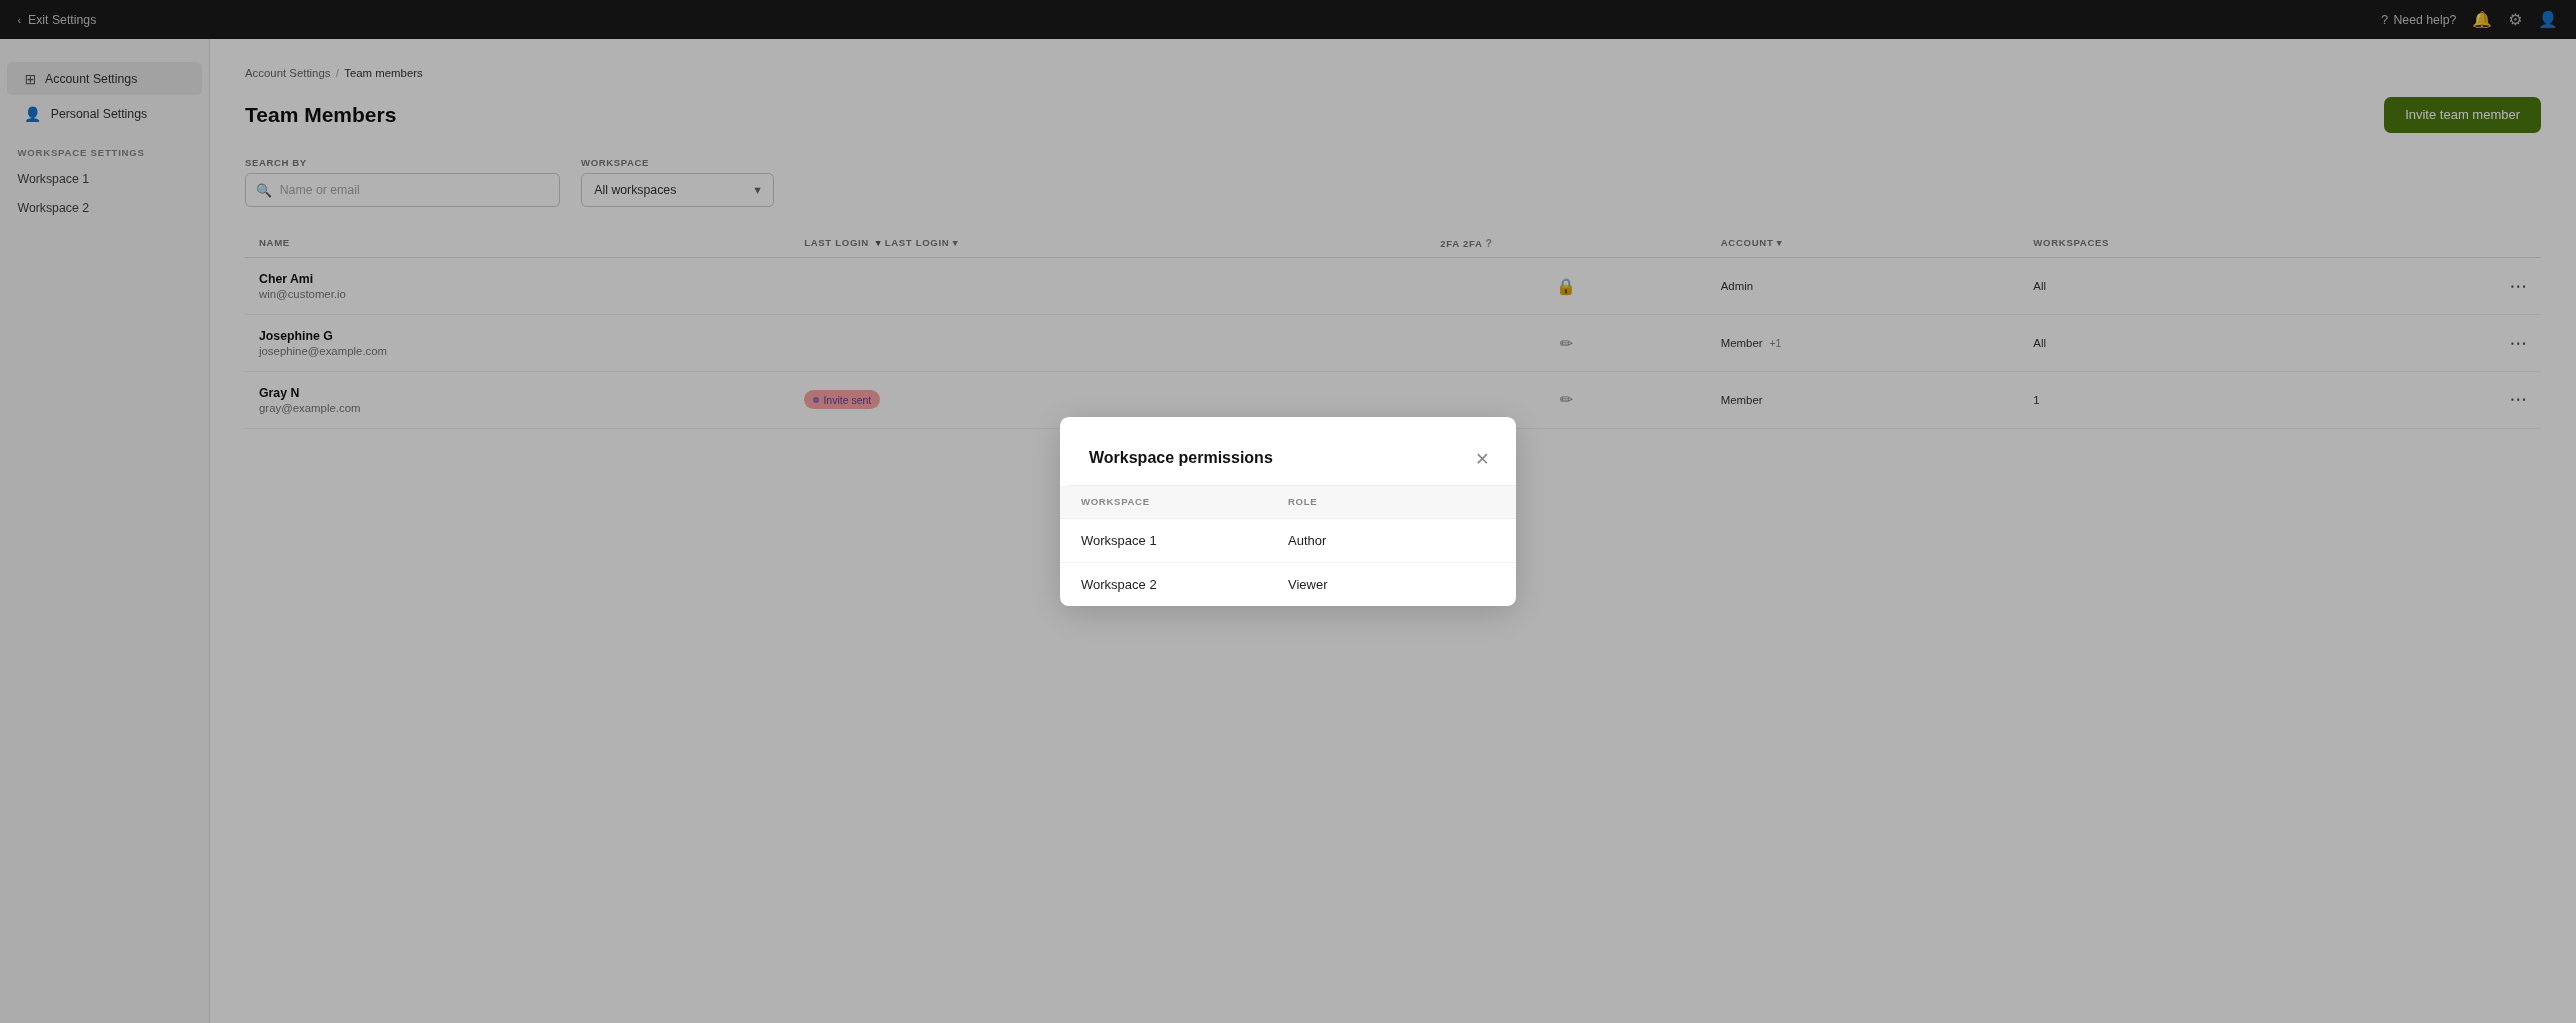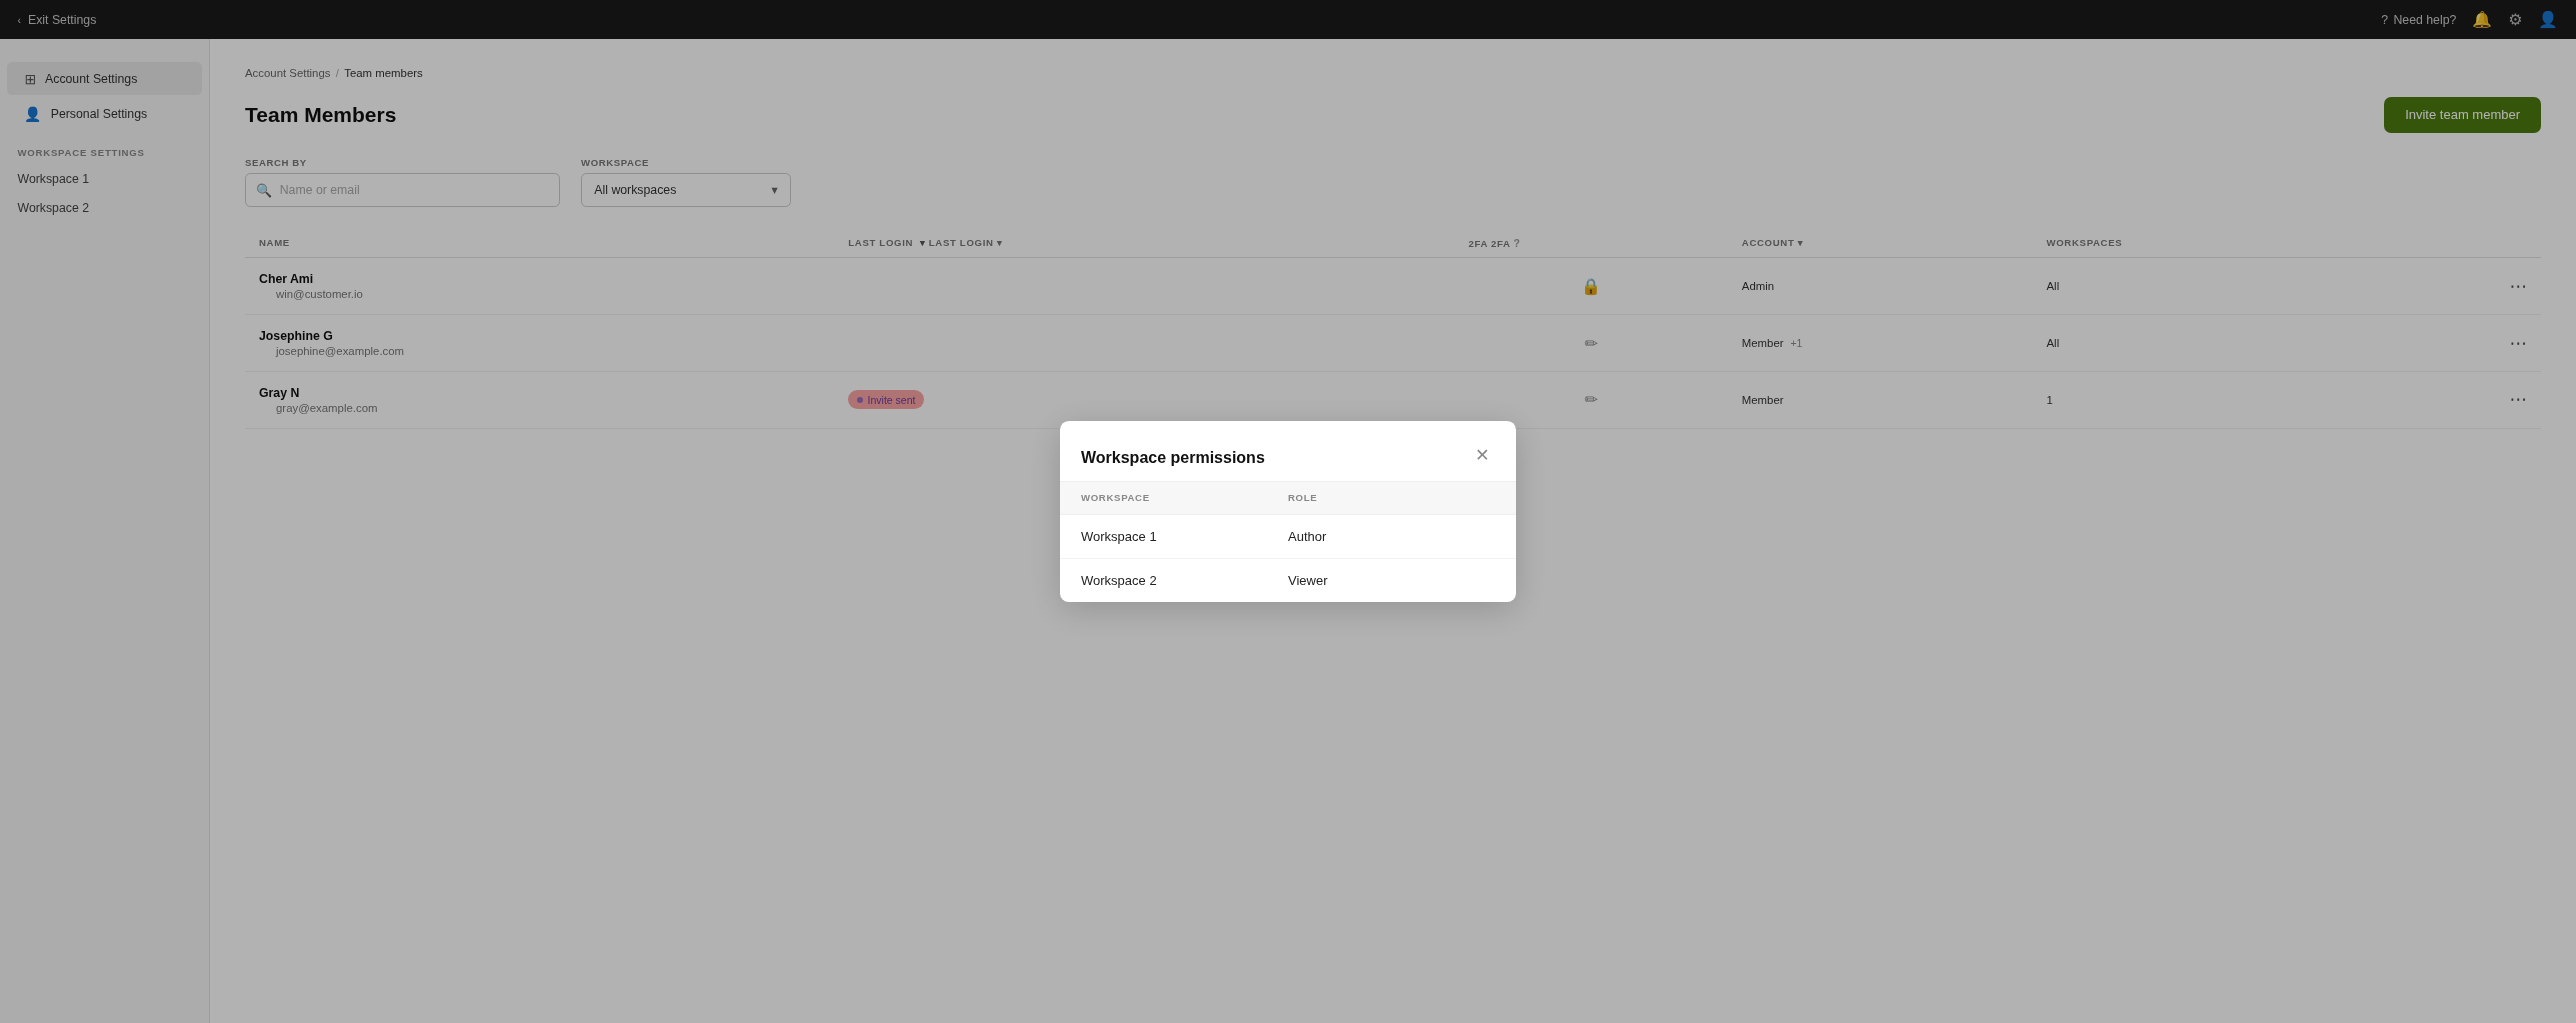--- a/index.html
+++ b/index.html
@@ -132,21 +132,21 @@
     }
     .search-input-wrap input::placeholder { color: #aaa; }
     .workspace-select {
       display: flex;
       align-items: center;
       justify-content: space-between;
       border: 0.9px solid #ccc;
       border-radius: 5.3px;
       padding: 8.8px 12.3px;
       background: #fff;
-      width: 210px;
+      width: 193px;
       cursor: pointer;
       font-size: 12.3px;
       color: #333;
     }
     .workspace-select .chevron-down { color: #666; font-size: 12.3px; }
 
     
     .members-table { width: 100%; border-collapse: collapse; }
     .members-table thead tr { border-bottom: 0.9px solid #e0e0e0; }
     .members-table th {
@@ -159,21 +159,21 @@
       letter-spacing: 0.07em;
     }
     .members-table th.sortable { cursor: pointer; }
     .members-table th .sort-icon { margin-left: 3.5px; color: #555; }
     .members-table td {
       padding: 14px;
       border-bottom: 0.9px solid #f0f0f0;
       vertical-align: middle;
     }
     .member-name { font-weight: 600; font-size: 12.3px; color: #111; }
-    .member-email { font-size: 11.4px; color: #777; margin-top: 1.8px; margin-left: 17px; }
+    .member-email { font-size: 11.4px; color: #777; margin-top: 1.8px; }
     .badge {
       display: inline-flex;
       align-items: center;
       gap: 4.4px;
       padding: 3.5px 8.8px;
       border-radius: 17.5px;
       font-size: 10.5px;
       font-weight: 500;
     }
     .badge-invite { background: #fca5a5; color: #6a3fa0; }
@@ -200,24 +200,25 @@
     .modal {
       background: #fff;
       border-radius: 8.8px;
       width: 456px;
       max-width: 95vw;
       box-shadow: 0 7px 35px rgba(0,0,0,0.18);
       overflow: hidden;
     }
     .modal-header {
       display: flex;
-      align-items: flex-end;
+      align-items: flex-start;
       justify-content: space-between;
-      padding: 24px 21px 14px 21px;
+      padding: 32px 21px 14px 21px;
       border-bottom: 0.9px solid #eee;
+      margin-left: 8px;
     }
     .modal-title { font-size: 16px; font-weight: 700; color: #111; }
     .modal-close { background: none; border: none; font-size: 17.5px; color: #888; cursor: pointer; line-height: 1; padding: 1.8px 5.3px; }
     .modal-body { padding: 0; }
     .modal-col-headers {
       display: grid;
       grid-template-columns: 1fr 1fr;
       padding: 10.5px 21px;
       background: #f7f7f7;
       border-bottom: 0.9px solid #eee;

